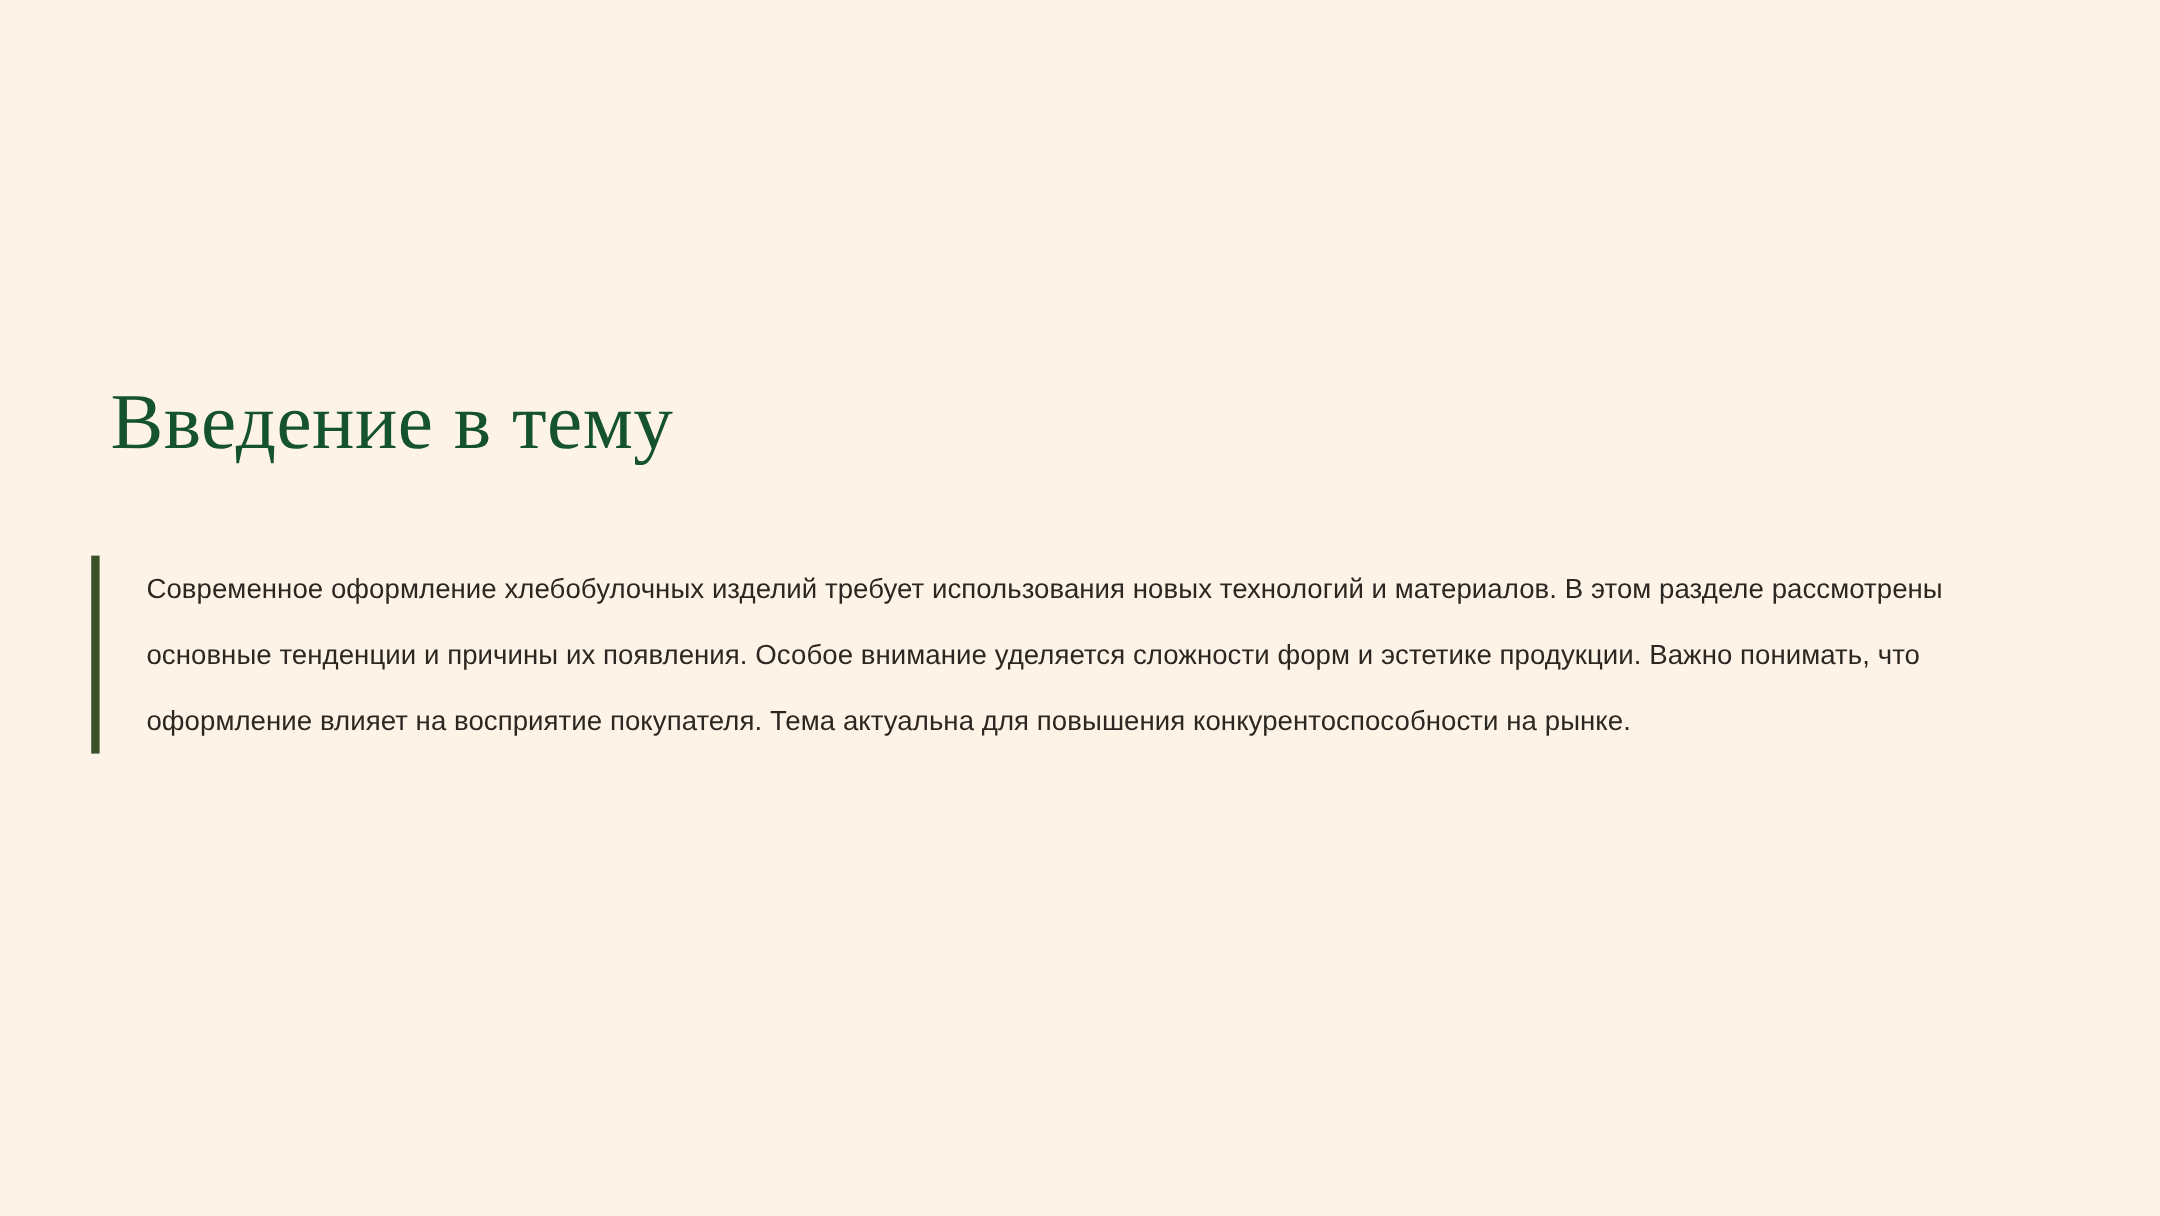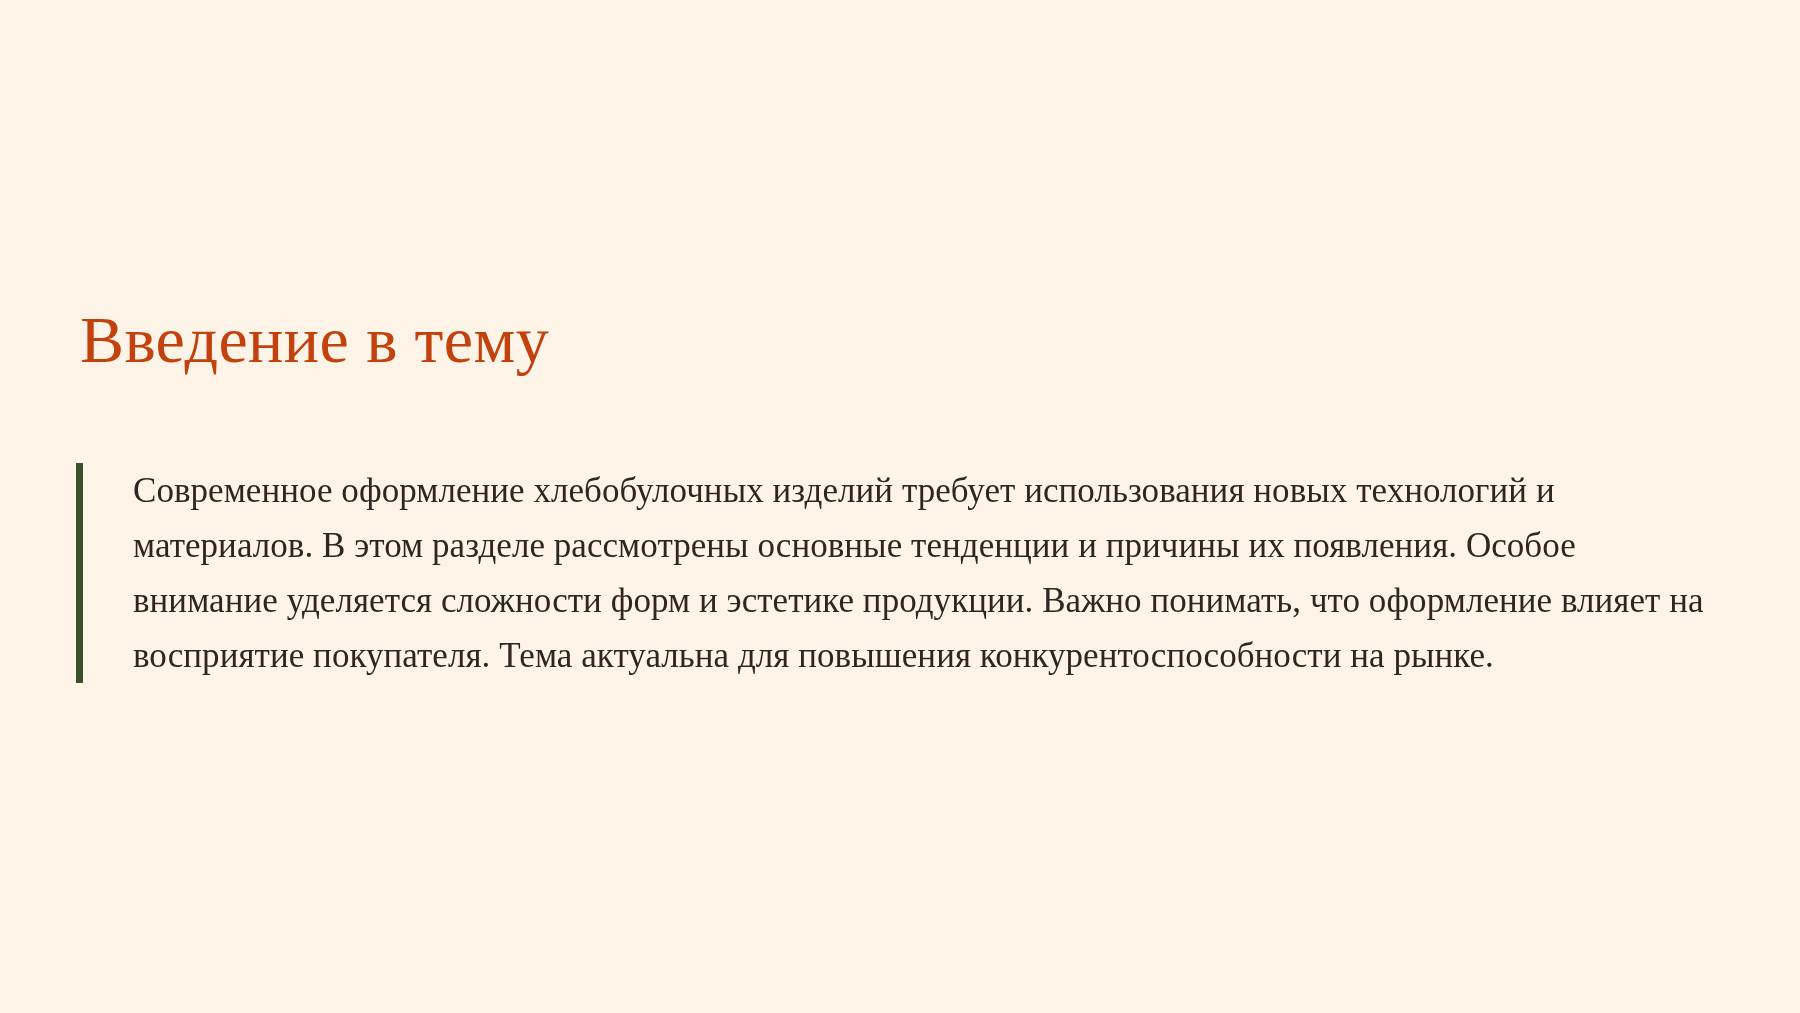--- a/index.html
+++ b/index.html
@@ -23,27 +23,27 @@
     background: #FDF4E7;
     box-sizing: border-box;
   }
 
   
   .slide-title {
     position: absolute;
     left: 80px;
     top: 300px;
     width: 1640px;
-    margin: 0;
+    margin: 12px;
     font-family: "Liberation Serif", "DejaVu Serif", serif;
     font-weight: 400;
     font-size: 66px;
     line-height: 80px;
     letter-spacing: 0.4px;
-    color: #c2410c;
+    color: #14532d;
     white-space: nowrap;
   }
 
   
   .body-block {
     position: absolute;
     left: 76px;
     top: 463px;
     width: 1650px;
     display: flex;
@@ -53,24 +53,24 @@
   .accent-rule {
     flex: 0 0 auto;
     width: 7px;
     background: #3A5129;
     border-radius: 0;
   }
 
   .body-text {
     flex: 1 1 auto;
     margin: 0;
-    padding: 0 0 0 50px;
-    font-family: Liberation Serif, serif;
+    padding: 0 0 0 39px;
+    font-family: Liberation Sans, sans-serif;
     font-weight: 400;
-    font-size: 35px;
+    font-size: 23px;
     line-height: 55px;
     color: #2C2721;
     text-align: left;
     letter-spacing: 0.05px;
   }
 </style>
 </head>
 <body>
 
 <div class="slide">

